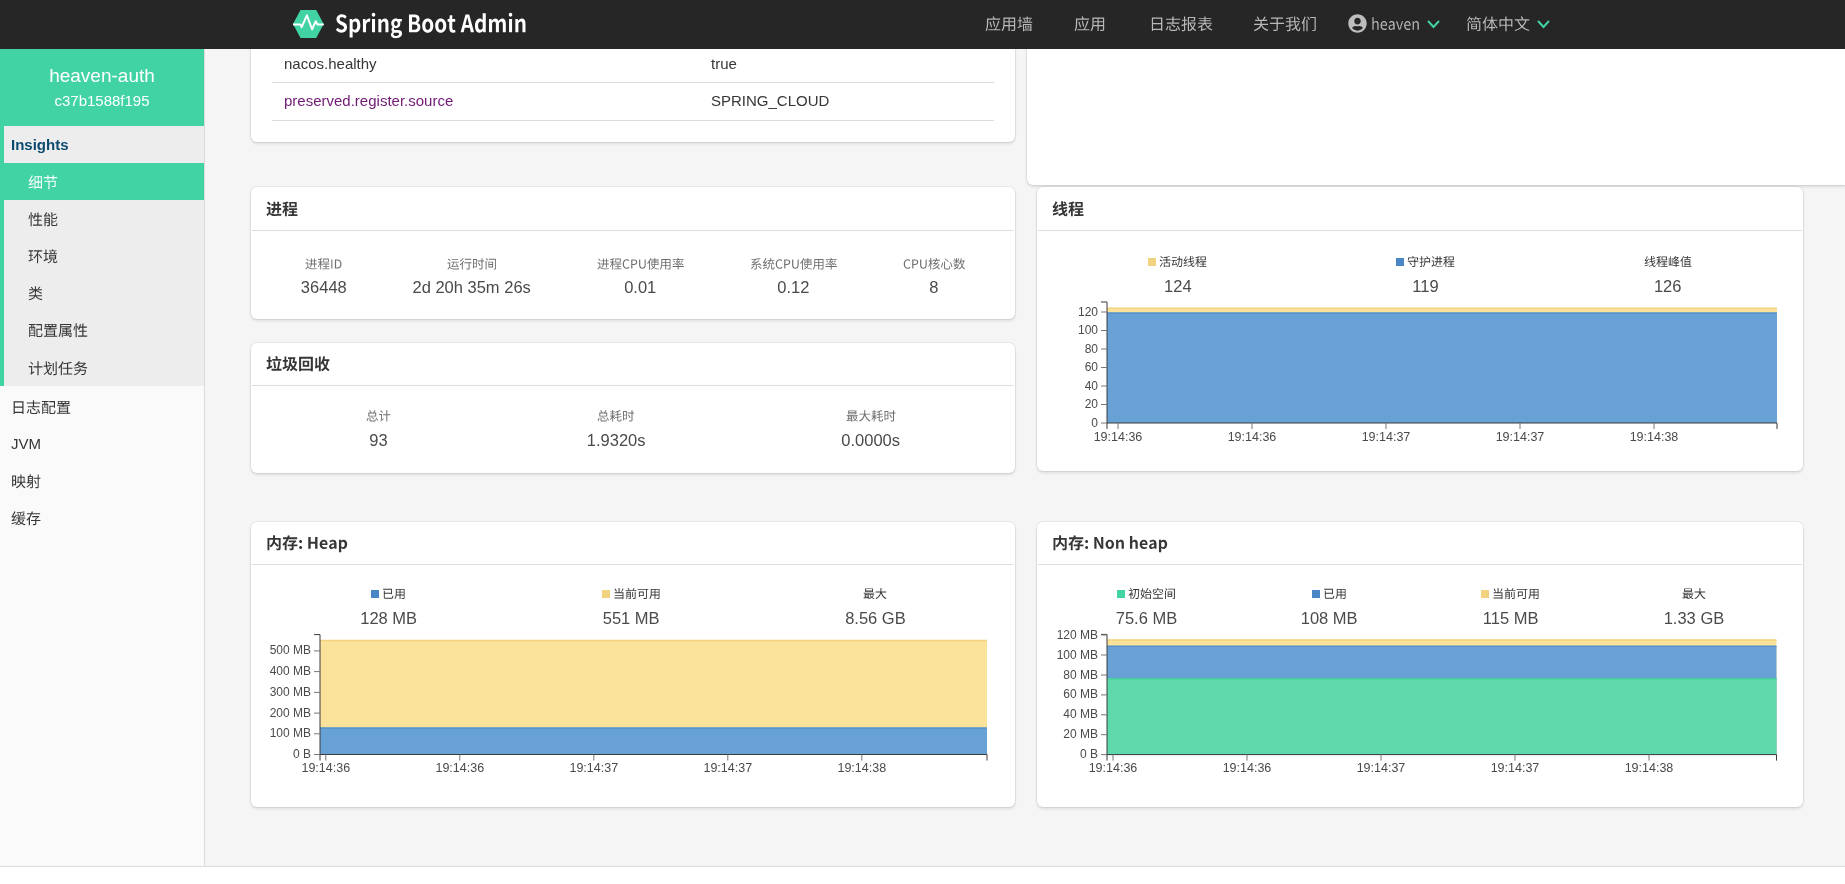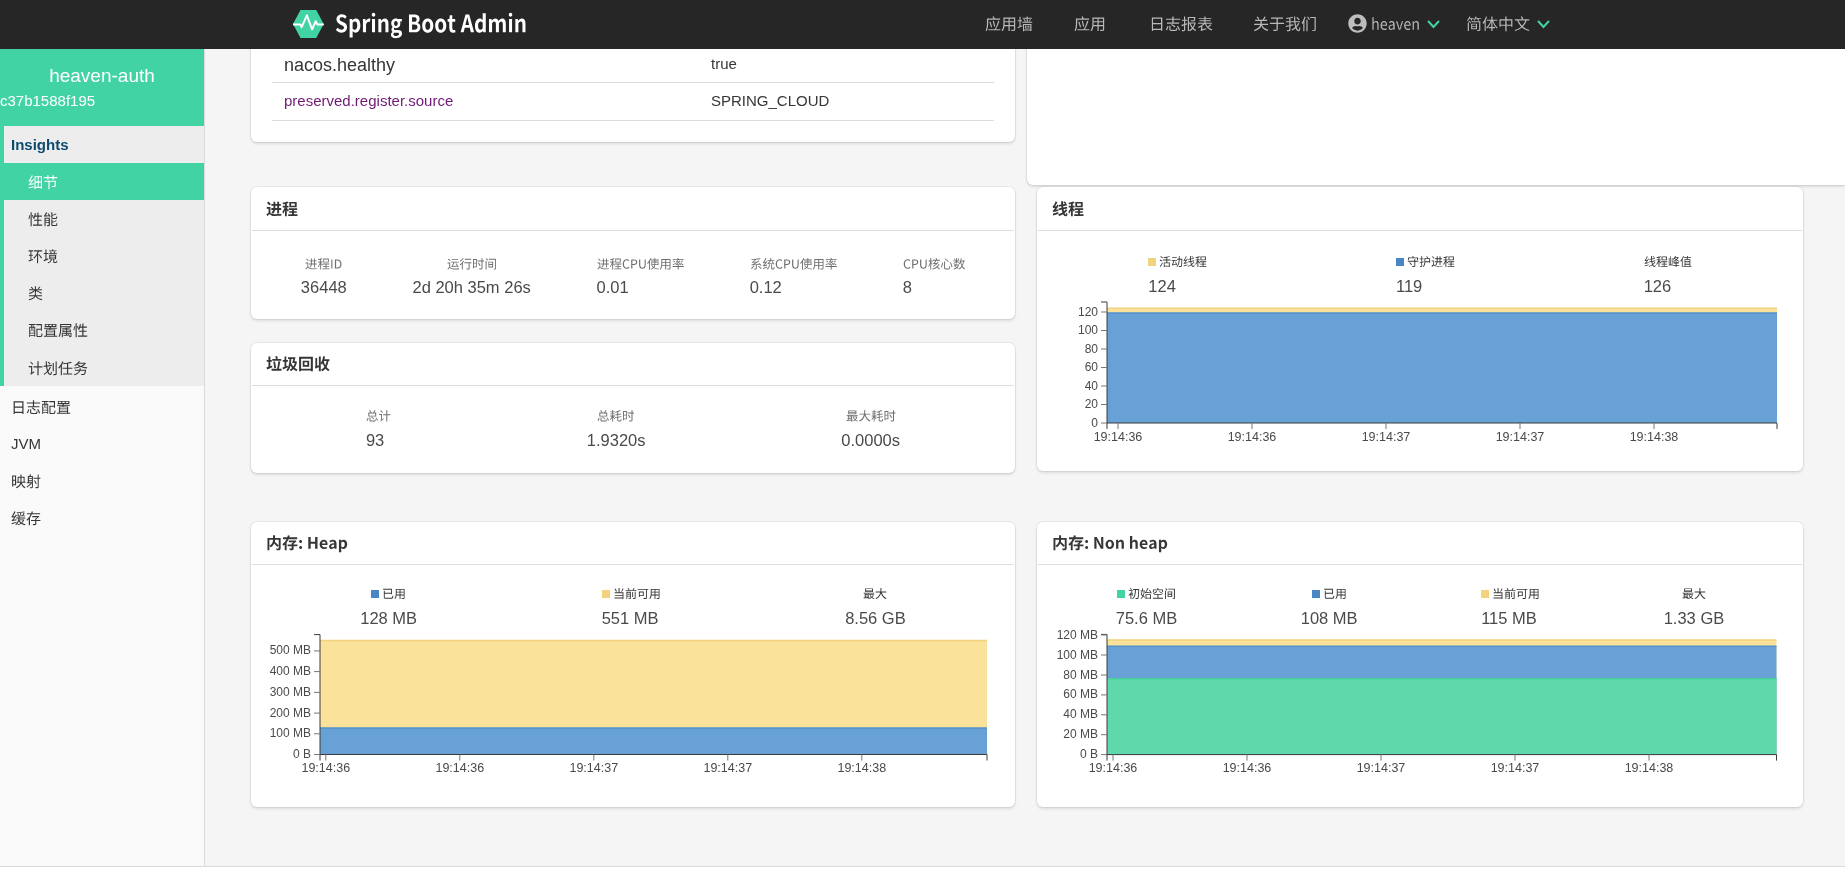--- a/index.html
+++ b/index.html
@@ -1,31 +1,31 @@
 <!DOCTYPE html>
 <html><head><meta charset="utf-8"><style>
 *{margin:0;padding:0;box-sizing:border-box}
 body{font-family:"Liberation Sans",sans-serif;width:1845px;height:884px;position:relative;overflow:hidden;background:#f5f5f5}
 .abs{position:absolute}
 .card{position:absolute;background:#fff;border-radius:6px;box-shadow:0 2px 3px rgba(10,10,10,.1),0 0 0 1px rgba(10,10,10,.06)}
 .hdrline{position:absolute;background:#dedede;height:1px}
 .stats{position:absolute;display:flex;justify-content:space-around;align-items:flex-start}
-.col{}
+.col{text-align:center}
 .lblrow{height:21px;display:flex;align-items:center;justify-content:center}
 .val{font-size:16.5px;line-height:27px;color:#4a4a4a;white-space:nowrap}
 .sq{display:inline-block;width:8px;height:8px;margin-right:3px}
 </style></head><body>
 
 <div class="abs" style="left:205px;top:0;width:1640px;height:866px;background:#f5f5f5"></div>
 <div class="abs" style="left:0;top:866px;width:1845px;height:18px;background:#fff;border-top:1px solid #dbdbdb"></div>
 <div class="abs" style="left:1026.5px;top:0;width:818.5px;height:184.5px;background:#fff;border-radius:6px 0 0 6px;box-shadow:0 2px 3px rgba(10,10,10,.1),0 0 0 1px rgba(10,10,10,.06)"></div>
 <div class="card" style="left:251px;top:0px;width:764px;height:142px"></div>
 <div class="abs" style="left:272px;top:82px;width:722px;height:1px;background:#dbdbdb"></div>
 <div class="abs" style="left:272px;top:120px;width:722px;height:1px;background:#dbdbdb"></div>
-<div class="abs" style="left:284px;top:55px;font-size:18px;color:#363636">nacos.healthy</div>
+<div class="abs" style="left:284px;top:55px;font-size:15px;color:#363636">nacos.healthy</div>
 <div class="abs" style="left:711px;top:55px;font-size:15px;color:#363636">true</div>
 <div class="abs" style="left:284px;top:91.5px;font-size:15px;color:#701a75">preserved.register.source</div>
 <div class="abs" style="left:711px;top:91.5px;font-size:15px;color:#363636">SPRING_CLOUD</div>
 <div class="card" style="left:251px;top:187px;width:764px;height:132px"></div>
 <svg style="position:absolute;left:266.0px;top:199.7px;overflow:visible" width="32.0" height="17.9" viewBox="0 -14.88 32.0 17.92">
     <path d="M1.0 -12.2C1.8 -11.4 2.9 -10.2 3.4 -9.5L4.9 -10.7C4.4 -11.4 3.2 -12.5 2.3 -13.3ZM11.2 -13.2V-10.8H9.3V-13.2H7.5V-10.8H5.4V-9.0H7.5V-8.0C7.5 -7.6 7.5 -7.2 7.4 -6.8H5.3V-4.9H7.1C6.8 -4.0 6.4 -3.1 5.5 -2.4C5.9 -2.2 6.7 -1.5 7.0 -1.1C8.1 -2.1 8.8 -3.5 9.1 -4.9H11.2V-1.3H13.1V-4.9H15.2V-6.8H13.1V-9.0H14.9V-10.8H13.1V-13.2ZM9.3 -9.0H11.2V-6.8H9.3C9.3 -7.2 9.3 -7.6 9.3 -8.0ZM4.4 -7.8H0.7V-6.0H2.5V-2.1C1.9 -1.8 1.1 -1.2 0.4 -0.4L1.6 1.4C2.2 0.5 2.9 -0.6 3.4 -0.6C3.8 -0.6 4.3 -0.1 5.1 0.3C6.2 0.9 7.6 1.1 9.6 1.1C11.3 1.1 13.9 1.0 15.1 1.0C15.1 0.4 15.4 -0.5 15.6 -1.0C14.0 -0.8 11.4 -0.7 9.7 -0.7C7.9 -0.7 6.4 -0.8 5.3 -1.4C5.0 -1.6 4.7 -1.8 4.4 -1.9Z M25.1 -11.4H28.9V-9.2H25.1ZM23.3 -13.0V-7.6H30.7V-13.0ZM23.2 -3.6V-2.0H26.0V-0.6H22.2V1.1H31.5V-0.6H27.9V-2.0H30.8V-3.6H27.9V-4.9H31.2V-6.6H22.8V-4.9H26.0V-3.6ZM21.4 -13.4C20.2 -12.9 18.2 -12.4 16.5 -12.1C16.7 -11.7 16.9 -11.1 17.0 -10.6C17.6 -10.7 18.3 -10.8 19.0 -10.9V-9.1H16.7V-7.3H18.7C18.1 -5.8 17.2 -4.0 16.3 -3.0C16.6 -2.5 17.0 -1.7 17.2 -1.2C17.8 -2.0 18.4 -3.1 19.0 -4.3V1.4H20.8V-4.8C21.2 -4.3 21.6 -3.6 21.8 -3.2L22.9 -4.7C22.6 -5.1 21.2 -6.5 20.8 -6.8V-7.3H22.5V-9.1H20.8V-11.4C21.5 -11.5 22.2 -11.7 22.7 -12.0Z" fill="#363636"></path>
   </svg>
 <div class="hdrline" style="left:252px;top:230px;width:762px"></div>
 <div class="stats" style="left:268px;top:253px;width:730px">
 <div class="col">
@@ -300,21 +300,21 @@
     <line x1="595.0" y1="126.60" x2="595.0" y2="132.60" stroke="#777" stroke-width="1"></line>
     <text x="59.0" y="144.10" font-size="12.5" fill="#4a4a4a" text-anchor="middle" font-family="Liberation Sans">19:14:36</text>
     <text x="193.0" y="144.10" font-size="12.5" fill="#4a4a4a" text-anchor="middle" font-family="Liberation Sans">19:14:36</text>
     <text x="327.0" y="144.10" font-size="12.5" fill="#4a4a4a" text-anchor="middle" font-family="Liberation Sans">19:14:37</text>
     <text x="461.0" y="144.10" font-size="12.5" fill="#4a4a4a" text-anchor="middle" font-family="Liberation Sans">19:14:37</text>
     <text x="595.0" y="144.10" font-size="12.5" fill="#4a4a4a" text-anchor="middle" font-family="Liberation Sans">19:14:38</text>
   </svg>
 <div class="abs" style="left:0;top:49px;width:205px;height:817px;background:#fafafa;border-right:1px solid #dbdbdb"></div>
 <div class="abs" style="left:0;top:49px;width:204px;height:77px;background:#42d3a5"></div>
 <div class="abs" style="left:0;top:63px;width:204px;text-align:center;font-size:19px;font-weight:normal;color:#fff;line-height:26px">heaven-auth</div>
-<div class="abs" style="left:0;top:91px;width:204px;font-size:15px;color:#fff;line-height:20px">c37b1588f195</div>
+<div class="abs" style="left:0;top:91px;width:204px;text-align:center;font-size:15px;color:#fff;line-height:20px">c37b1588f195</div>
 <div class="abs" style="left:0;top:126px;width:204px;height:260.4px;background:#ededed;border-left:4px solid #42d3a5"></div>
 <div class="abs" style="left:11px;top:133px;width:190px;font-size:15px;font-weight:bold;color:#0c4a6e;line-height:23px">Insights</div>
 <div class="abs" style="left:0;top:163.2px;width:204px;height:37.2px;background:#42d3a5"></div>
 <svg style="position:absolute;left:28.0px;top:173.6px;overflow:visible" width="30.0" height="16.8" viewBox="0 -13.95 30.0 16.80">
     <path d="M0.6 -0.8 0.8 0.3C2.2 0.0 4.2 -0.4 6.1 -0.8L6.1 -1.8C4.0 -1.4 1.9 -1.0 0.6 -0.8ZM0.9 -6.4C1.1 -6.5 1.5 -6.6 3.6 -6.8C2.9 -5.8 2.2 -5.0 1.8 -4.8C1.3 -4.2 0.9 -3.9 0.6 -3.8C0.7 -3.5 0.9 -3.0 1.0 -2.8C1.3 -2.9 1.8 -3.1 6.1 -3.8C6.1 -4.0 6.1 -4.4 6.1 -4.7L2.7 -4.2C3.9 -5.5 5.2 -7.0 6.3 -8.6L5.4 -9.2C5.1 -8.8 4.7 -8.3 4.4 -7.8L2.1 -7.6C3.1 -8.9 4.1 -10.6 4.9 -12.2L3.8 -12.7C3.0 -10.8 1.8 -8.9 1.4 -8.4C1.1 -7.9 0.8 -7.5 0.5 -7.5C0.6 -7.2 0.8 -6.6 0.9 -6.4ZM9.7 -1.1H7.5V-5.3H9.7ZM10.7 -1.1V-5.3H12.9V-1.1ZM6.5 -11.8V1.0H7.5V0.0H12.9V0.9H13.9V-11.8ZM9.7 -6.4H7.5V-10.7H9.7ZM10.7 -6.4V-10.7H12.9V-6.4Z M16.5 -7.3V-6.2H20.4V1.2H21.6V-6.2H26.6V-2.3C26.6 -2.1 26.5 -2.0 26.2 -2.0C25.9 -2.0 24.9 -2.0 23.8 -2.0C23.9 -1.7 24.1 -1.2 24.1 -0.9C25.6 -0.9 26.5 -0.9 27.0 -1.0C27.6 -1.2 27.7 -1.6 27.7 -2.3V-7.3ZM24.5 -12.6V-10.9H20.5V-12.6H19.3V-10.9H15.8V-9.8H19.3V-8.1H20.5V-9.8H24.5V-8.1H25.7V-9.8H29.2V-10.9H25.7V-12.6Z" fill="#fff"></path>
   </svg>
 <svg style="position:absolute;left:28.0px;top:210.8px;overflow:visible" width="30.0" height="16.8" viewBox="0 -13.95 30.0 16.80">
     <path d="M2.6 -12.6V1.2H3.7V-12.6ZM1.2 -9.8C1.1 -8.5 0.8 -6.9 0.4 -5.9L1.3 -5.6C1.7 -6.7 2.0 -8.4 2.1 -9.6ZM3.8 -9.8C4.2 -9.0 4.7 -7.9 4.8 -7.2L5.7 -7.7C5.5 -8.3 5.1 -9.4 4.6 -10.2ZM5.0 -0.4V0.7H14.2V-0.4H10.5V-4.2H13.5V-5.2H10.5V-8.3H13.9V-9.4H10.5V-12.5H9.3V-9.4H7.5C7.6 -10.2 7.8 -10.9 8.0 -11.7L6.9 -11.9C6.5 -9.9 5.9 -7.8 5.1 -6.5C5.3 -6.4 5.8 -6.1 6.1 -6.0C6.5 -6.6 6.8 -7.4 7.1 -8.3H9.3V-5.2H6.1V-4.2H9.3V-0.4Z M20.7 -6.3V-5.0H17.6V-6.3ZM16.5 -7.3V1.2H17.6V-1.9H20.7V-0.1C20.7 0.1 20.7 0.1 20.5 0.1C20.3 0.1 19.6 0.1 18.9 0.1C19.1 0.4 19.3 0.9 19.3 1.2C20.3 1.2 20.9 1.1 21.3 1.0C21.7 0.8 21.9 0.5 21.9 -0.1V-7.3ZM17.6 -4.1H20.7V-2.8H17.6ZM27.9 -11.5C27.0 -11.0 25.7 -10.5 24.4 -10.0V-12.6H23.3V-7.6C23.3 -6.4 23.6 -6.0 25.1 -6.0C25.4 -6.0 27.3 -6.0 27.7 -6.0C28.8 -6.0 29.2 -6.5 29.3 -8.3C29.0 -8.4 28.5 -8.6 28.3 -8.8C28.2 -7.3 28.1 -7.0 27.6 -7.0C27.1 -7.0 25.5 -7.0 25.2 -7.0C24.5 -7.0 24.4 -7.1 24.4 -7.6V-9.1C25.8 -9.6 27.4 -10.1 28.6 -10.6ZM28.0 -4.8C27.2 -4.2 25.7 -3.6 24.4 -3.2V-5.6H23.3V-0.5C23.3 0.7 23.7 1.1 25.1 1.1C25.4 1.1 27.4 1.1 27.7 1.1C29.0 1.1 29.3 0.5 29.4 -1.5C29.1 -1.6 28.7 -1.7 28.4 -1.9C28.4 -0.2 28.3 0.1 27.6 0.1C27.2 0.1 25.5 0.1 25.2 0.1C24.5 0.1 24.4 -0.0 24.4 -0.5V-2.3C25.9 -2.7 27.6 -3.3 28.8 -3.9ZM16.3 -8.3C16.6 -8.4 17.1 -8.5 21.2 -8.8C21.3 -8.5 21.5 -8.2 21.6 -8.0L22.5 -8.4C22.2 -9.3 21.4 -10.7 20.6 -11.7L19.7 -11.3C20.1 -10.8 20.4 -10.2 20.8 -9.6L17.5 -9.5C18.1 -10.3 18.8 -11.3 19.3 -12.3L18.1 -12.6C17.7 -11.5 16.8 -10.3 16.6 -10.0C16.3 -9.6 16.1 -9.4 15.9 -9.4C16.0 -9.1 16.2 -8.5 16.3 -8.3Z" fill="#363636"></path>
   </svg>
 <svg style="position:absolute;left:28.0px;top:247.9px;overflow:visible" width="30.0" height="16.8" viewBox="0 -13.95 30.0 16.80">

